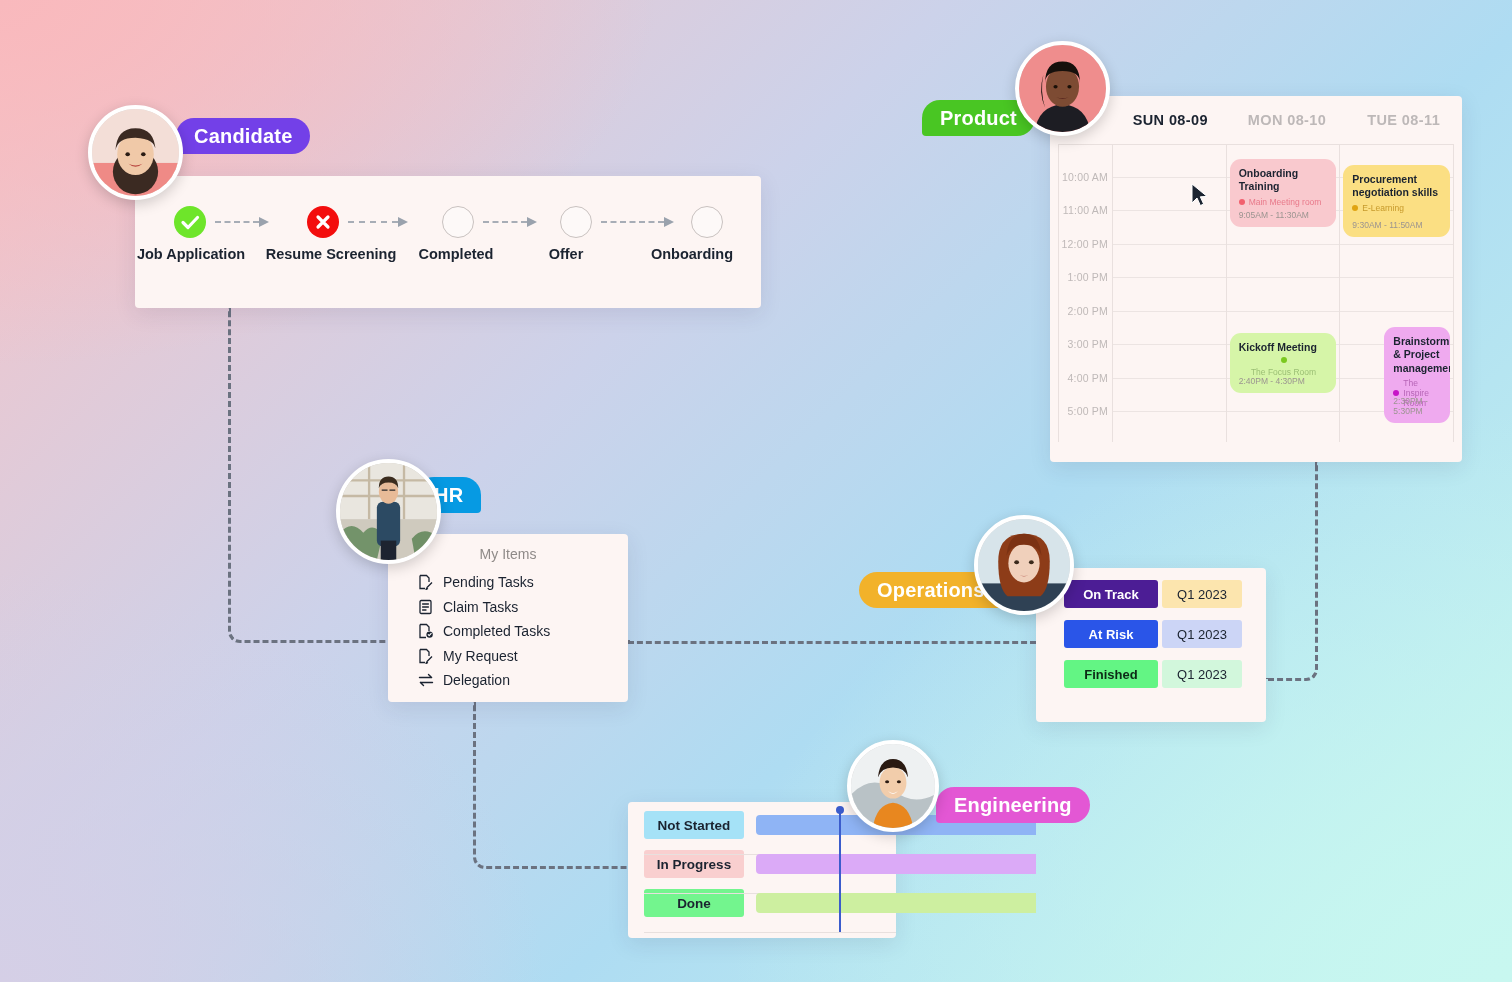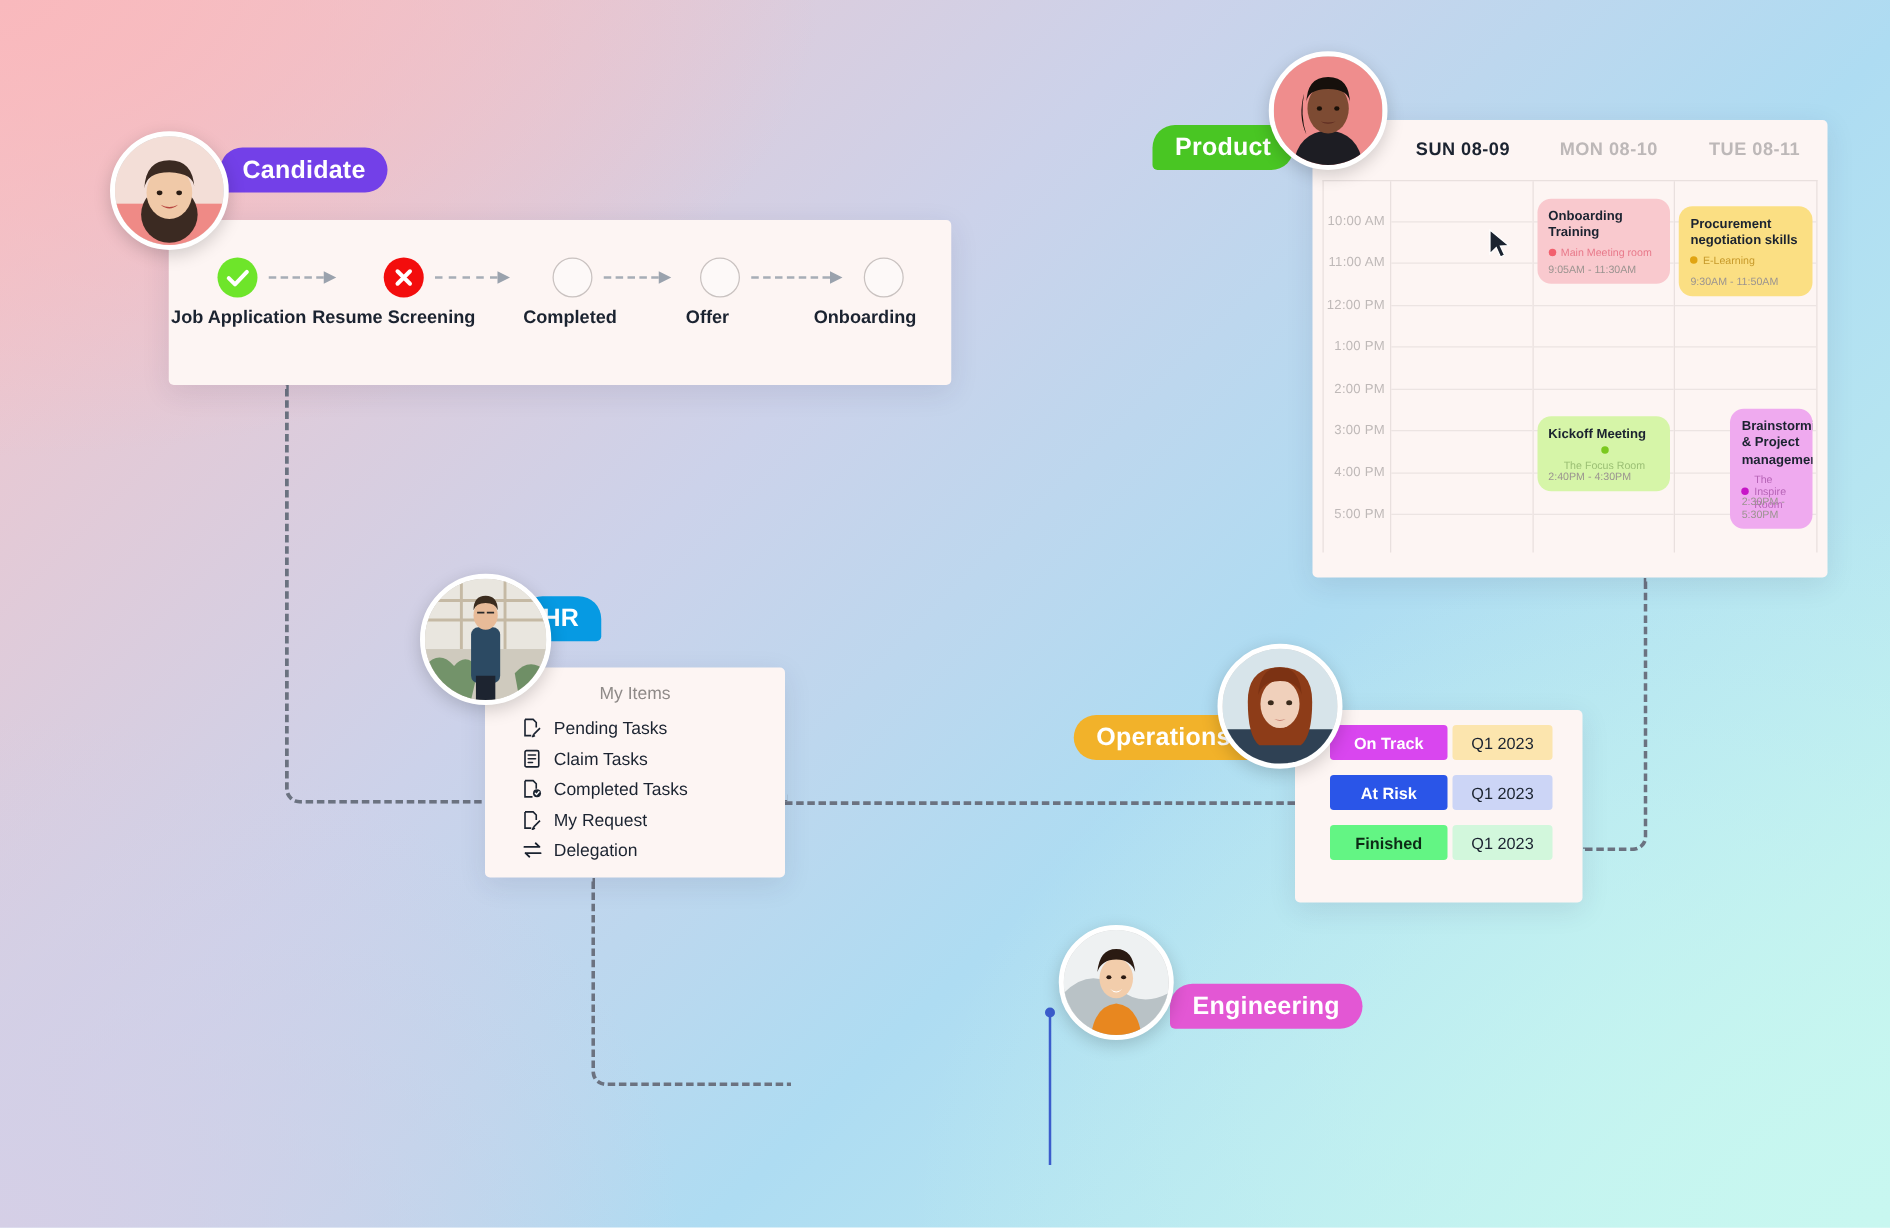--- a/index.html
+++ b/index.html
@@ -189,21 +189,21 @@
 
       <div class="wf-node todo" style="left:425px;"></div>
       <div class="wf-arrow" style="left:466px; width:73px;">
         <div class="line"></div>
           <div class="head"></div>
         </div>
 
       <div class="wf-node todo" style="left:556px;"></div>
 
       <div class="wf-label" style="left:56px;">Job Application</div>
-      <div class="wf-label" style="left:180px;">Resume Screening</div>
+      <div class="wf-label" style="left:196px;">Resume Screening</div>
       <div class="wf-label" style="left:321px;">Completed</div>
       <div class="wf-label" style="left:431px;">Offer</div>
       <div class="wf-label" style="left:557px;">Onboarding</div>
     </div>
   </div>
 
   <div class="role-badge" style="left:176px; top:118px; background:#7340e8;">Candidate</div>
   <div class="avatar" style="left:88px; top:105px; width:95px; height:95px;">
     <svg class="ph" viewBox="0 0 100 100">
       <rect width="100" height="100" fill="#f3ded7"></rect>
@@ -387,21 +387,21 @@
       <rect x="38" y="40" width="24" height="46" rx="6" fill="#2c4a63"></rect>
       <rect x="42" y="80" width="16" height="20" fill="#1d2430"></rect>
       <ellipse cx="50" cy="30" rx="10" ry="12" fill="#e8bb98"></ellipse>
       <path d="M40 26 q0 -12 10 -12 q10 0 10 12 q-2 -6 -10 -6 q-8 0 -10 6Z" fill="#3b2c1e"></path>
       <path d="M43 28h6 M51 28h6" stroke="#2a2a2a" stroke-width="1.4" fill="none"></path>
     </svg>
   </div>
 
   <div class="card" id="ops-card">
     <div class="ops-row">
-      <div class="ops-status" style="background:#d946ef; color:#ffffff;">On Track</div>
+      <div class="ops-status" style="background:#4c1d95; color:#ffffff;">On Track</div>
       <div class="ops-q" style="background:#fce5ae;">Q1 2023</div>
     </div>
     <div class="ops-row">
       <div class="ops-status" style="background:#2a55e8; color:#ffffff;">At Risk</div>
       <div class="ops-q" style="background:#ccd5f6;">Q1 2023</div>
     </div>
     <div class="ops-row">
       <div class="ops-status" style="background:#63f584; color:#0d2a16;">Finished</div>
       <div class="ops-q" style="background:#d2f7dc;">Q1 2023</div>
     </div>
@@ -414,20 +414,45 @@
       <rect y="70" width="100" height="30" fill="#2f4154"></rect>
       <path d="M22 46 q0 -30 28 -30 q28 0 28 30 q0 30 -10 38 H32 q-10 -8 -10 -38Z" fill="#8d3c18"></path>
       <ellipse cx="50" cy="48" rx="17" ry="21" fill="#f0d0bb"></ellipse>
       <path d="M31 40 q2 -24 19 -24 q17 0 19 24 q-4 -12 -19 -12 q-15 0 -19 12Z" fill="#7c3213"></path>
       <ellipse cx="42" cy="47" rx="2.6" ry="2.2" fill="#3a2a1c"></ellipse>
       <ellipse cx="58" cy="47" rx="2.6" ry="2.2" fill="#3a2a1c"></ellipse>
       <path d="M45 61 q5 3 10 0 q-5 2 -10 0Z" fill="#b8645a"></path>
     </svg>
   </div>
 
+  <div class="card" id="eng-card">
+    <div class="gantt-row">
+      <div class="g-label" style="background:#a5e2f7;">Not Started</div>
+      <div class="g-track">
+        <div class="g-bar" style="background:#8fb4f5;"></div>
+      </div>
+    </div>
+    <div class="g-sep" style="top:52px;"></div>
+
+    <div class="gantt-row">
+      <div class="g-label" style="background:#f9cfcf;">In Progress</div>
+      <div class="g-track">
+        <div class="g-bar" style="background:#dbaaf7;"></div>
+      </div>
+    </div>
+    <div class="g-sep" style="top:91px;"></div>
+
+    <div class="gantt-row">
+      <div class="g-label" style="background:#73f58e;">Done</div>
+      <div class="g-track">
+        <div class="g-bar" style="background:#cdefa0;"></div>
+      </div>
+    </div>
+    <div class="g-sep" style="top:130px;"></div>
+  </div>
   <div class="g-playhead" style="left:839px; top:810px; height:122px;"></div>
 
   <div class="role-badge" style="left:936px; top:787px; background:#e357d4;">Engineering</div>
   <div class="avatar" style="left:847px; top:740px; width:92px; height:92px;">
     <svg class="ph" viewBox="0 0 100 100">
       <rect width="100" height="100" fill="#eef1f2"></rect>
       <path d="M0 60 q26 -26 52 -4 q22 18 48 4 v40 H0Z" fill="#b9c2c6"></path>
       <path d="M26 100 q4 -28 24 -30 q20 2 24 30Z" fill="#e8871f"></path>
       <ellipse cx="50" cy="46" rx="16" ry="19" fill="#f2cdab"></ellipse>
       <path d="M32 40 q2 -22 18 -22 q16 0 18 22 q-4 -12 -18 -12 q-14 0 -18 12Z" fill="#2a1a12"></path>

